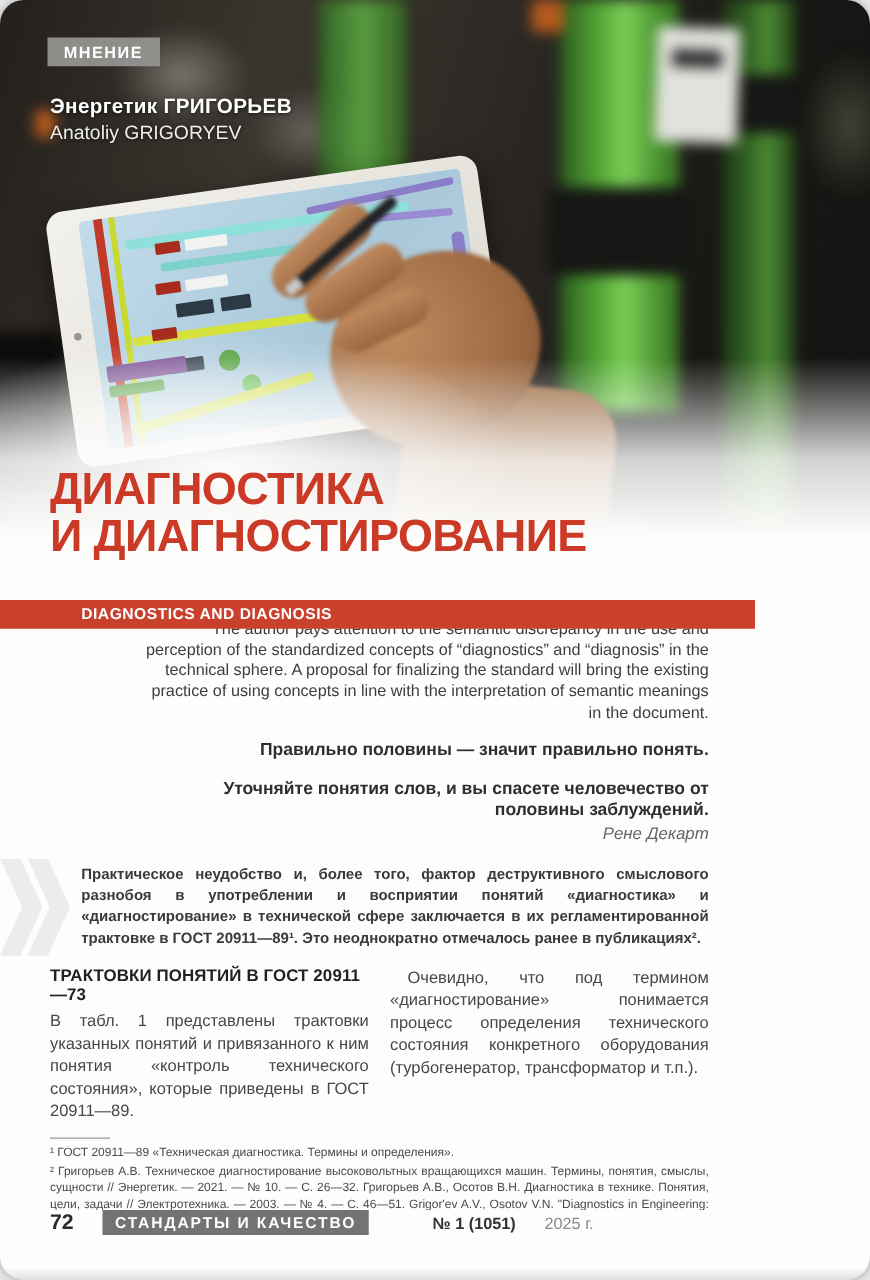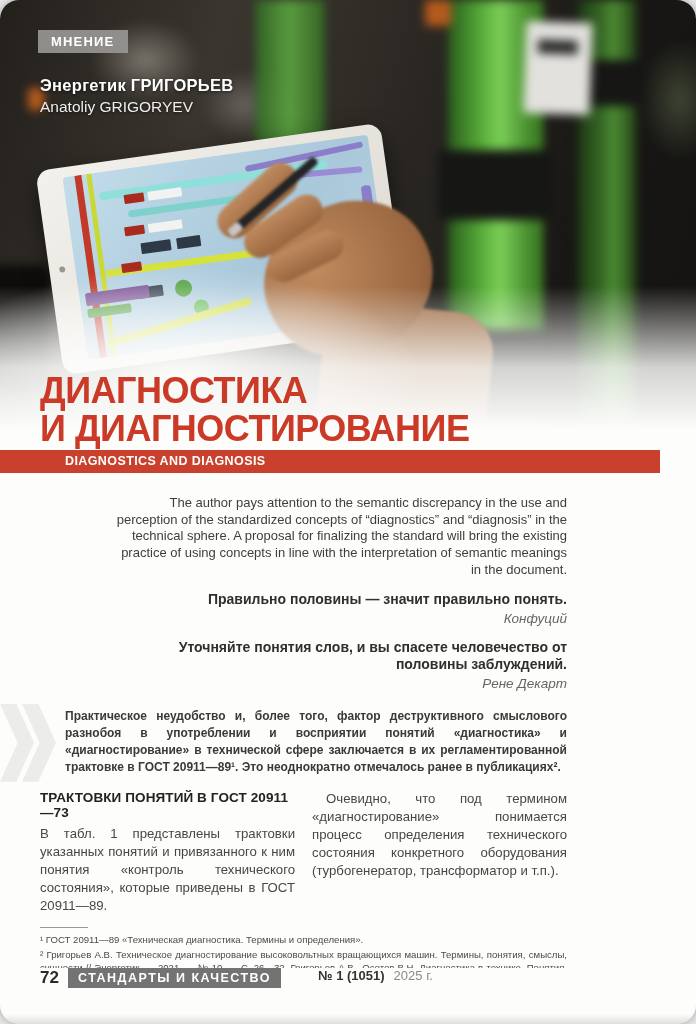--- a/index.html
+++ b/index.html
@@ -95,21 +95,21 @@
   .opinion-badge { position:absolute; left:38px; top:30px; padding:4px 13px;
     background:rgba(151,150,148,.92); color:#fff; font-size:13px; font-weight:bold;
     letter-spacing:1.2px; }
   .authors { position:absolute; left:40px; top:76px; color:#fff; text-shadow:0 1px 3px rgba(0,0,0,.6); }
   .authors .ru { font-size:16.5px; font-weight:bold; letter-spacing:.3px; }
   .authors .en { font-size:15.5px; margin-top:3px; color:rgba(255,255,255,.92); }
 
   
   .title { position:absolute; left:40px; top:372px; z-index:4;
     color:#cb3a27; font-weight:800; font-size:36px; line-height:1.06; letter-spacing:-.5px; }
-  .red-bar { position:absolute; top:450px; left:0; width:660px; height:23px; background:#c9402c; z-index:4; }
+  .red-bar { position:absolute; top:480px; left:0; width:604px; height:23px; background:#c9402c; z-index:4; }
   .red-bar span { display:block; padding-left:65px; line-height:23px; color:#fff;
     font-size:12.5px; font-weight:bold; letter-spacing:.4px; }
 
   
   .content { position:absolute; top:479px; left:0; width:588px; height:489px; overflow:hidden; }
   .abstract { width:452px; margin:16px 21px 0 auto; text-align:right;
     font-size:13px; line-height:1.28; color:#3e3e3e; }
   .quote-block { width:452px; margin:13px 21px 0 auto; text-align:right; }
   .quote-text { font-size:14px; font-weight:bold; color:#2f2f2f; line-height:1.25; }
   .quote-author { font-size:13.5px; font-style:italic; color:#666; margin-top:2px; }
@@ -123,21 +123,21 @@
   .columns { display:flex; gap:17px; margin:14px 21px 0 40px; }
   .col { flex:1; }
   .col h2 { font-size:13.5px; font-weight:bold; color:#222; margin-bottom:5px; letter-spacing:.1px; }
   .col p { font-size:13.2px; color:#474747; line-height:1.36; text-align:justify; }
   .col.right p { text-indent:14px; }
   .fn-sep { width:48px; border-top:1px solid #9a9a9a; margin:12px 0 5px 40px; }
   .footnote { margin:0 21px 2px 40px; font-size:9.6px; color:#4a4a4a; line-height:1.38; text-align:justify; }
 
   
   .footer { position:absolute; left:0; top:968px; width:696px; display:flex;
-    align-items:flex-start; gap:9px; padding:0 21px 0 40px; }
+    align-items:center; gap:23px; padding:0 21px 0 40px; }
   .page-num { font-size:17px; font-weight:bold; color:#2b2b2b; }
   .journal-badge { background:#737373; color:#fff; font-weight:bold; font-size:12.5px;
     letter-spacing:1.5px; padding:3px 10px; }
   .issue-num { font-size:13px; font-weight:bold; color:#333;padding-left:28px; }
   .issue-year { font-size:13px; color:#8a8a8a; }
   .page-edge { position:absolute; left:0; bottom:0; width:696px; height:10px;
     background:linear-gradient(to bottom, rgba(0,0,0,0), rgba(0,0,0,.12)); }
 </style>
 </head>
 <body>
@@ -218,21 +218,20 @@
   <div class="red-bar">
     <span>DIAGNOSTICS AND DIAGNOSIS</span>
   </div>
 
   <div class="content">
 
     <p class="abstract">The author pays attention to the semantic discrepancy in the use and perception of the standardized concepts of “diagnostics” and “diagnosis” in the technical sphere. A proposal for finalizing the standard will bring the existing practice of using concepts in line with the interpretation of semantic meanings in the document.</p>
 
     <div class="quote-block">
       <p class="quote-text">Правильно половины — значит правильно понять.</p>
-      <p class="quote-author">Конфуций</p>
     </div>
     <div class="quote-block">
       <p class="quote-text">Уточняйте понятия слов, и вы спасете человечество от половины заблуждений.</p>
       <p class="quote-author">Рене Декарт</p>
     </div>
 
     <div class="lead-wrap">
       <div class="chevrons">
         <div class="chev"></div>
         <div class="chev two"></div>

